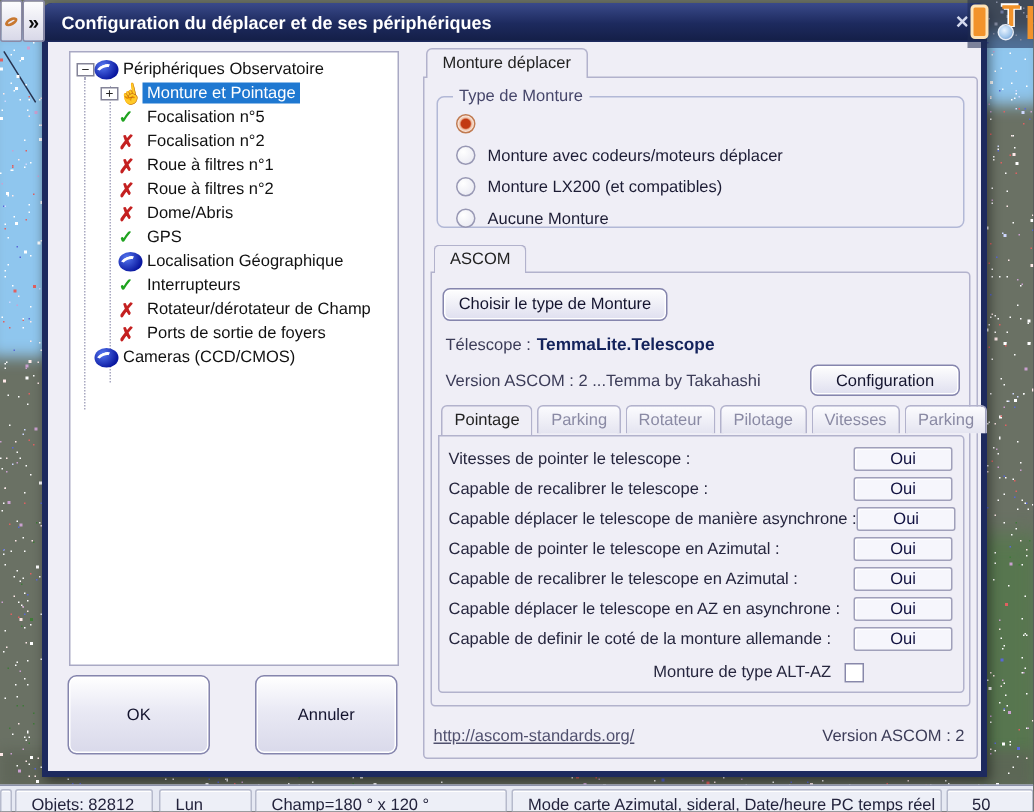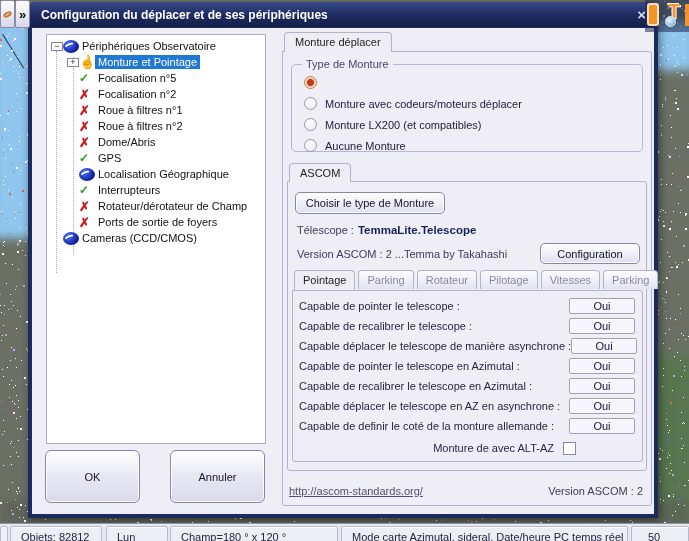--- a/index.html
+++ b/index.html
@@ -868,21 +868,21 @@
 
               <div class="subtab">Vitesses</div>
 
               <div class="subtab">Parking</div>
             </div>
 
           <div class="subpanel">
             <div class="caps">
 
                 <div class="cap-row">
-                  <span class="cap-label">Capable de pointer le telescope :</span>
+                  <span class="cap-label">Vitesses de pointer le telescope :</span>
                   <span class="oui">Oui</span>
                 </div>
 
                 <div class="cap-row">
                   <span class="cap-label">Capable de recalibrer le telescope :</span>
                   <span class="oui">Oui</span>
                 </div>
 
                 <div class="cap-row">
                   <span class="cap-label">Capable déplacer le telescope de manière asynchrone :</span>
@@ -903,21 +903,21 @@
                   <span class="cap-label">Capable déplacer le telescope en AZ en asynchrone :</span>
                   <span class="oui">Oui</span>
                 </div>
 
                 <div class="cap-row">
                   <span class="cap-label">Capable de definir le coté de la monture allemande :</span>
                   <span class="oui">Oui</span>
                 </div>
               </div>
             <div class="altaz-row">
-              <span class="altaz-label">Monture de avec ALT-AZ</span>
+              <span class="altaz-label">Monture de type ALT-AZ</span>
               <span class="checkbox"></span>
             </div>
           </div>
         </div>
 
         <div class="link-row">
           <a class="ascom-link">http://ascom-standards.org/</a>
           <span class="ver-text">Version ASCOM : 2</span>
         </div>
 

